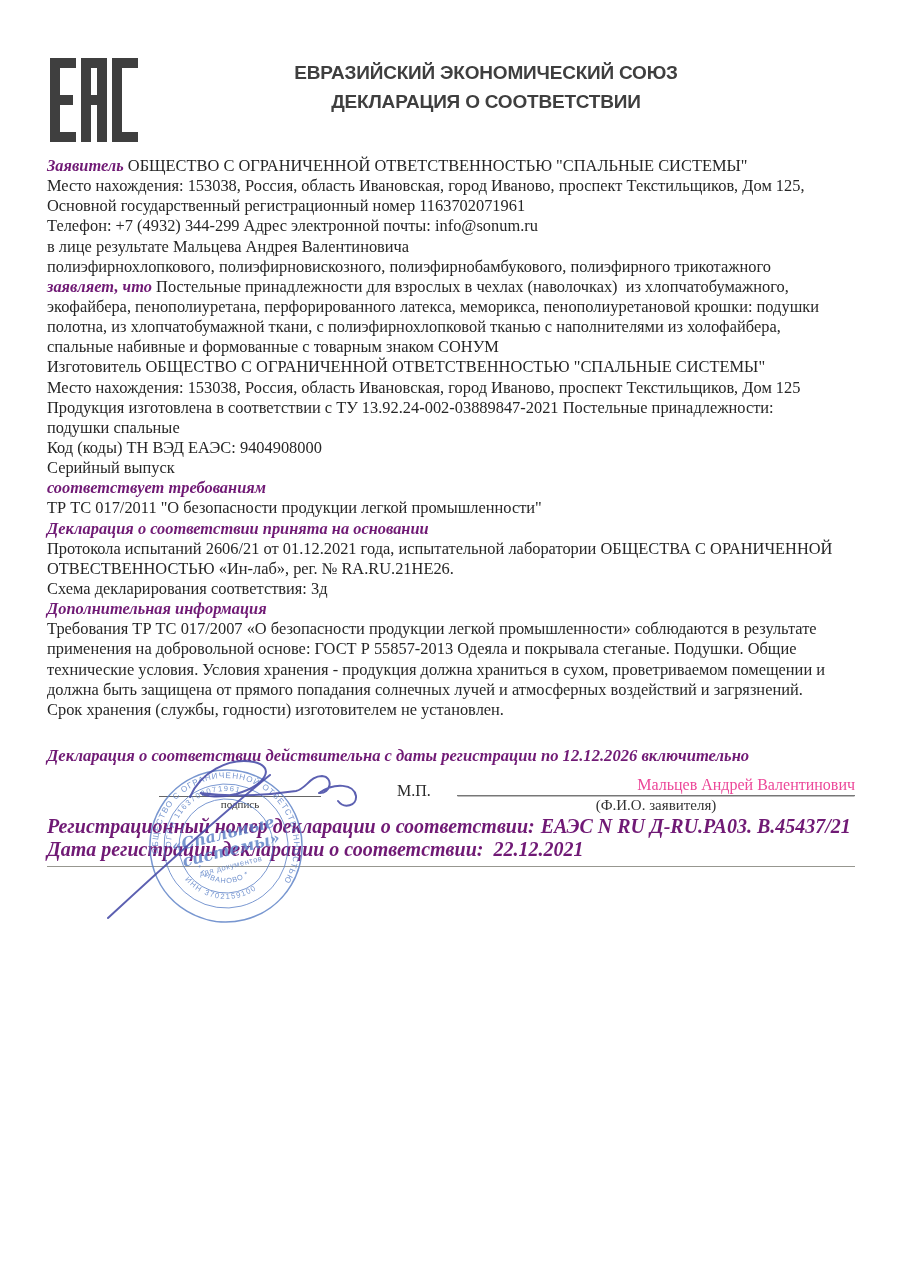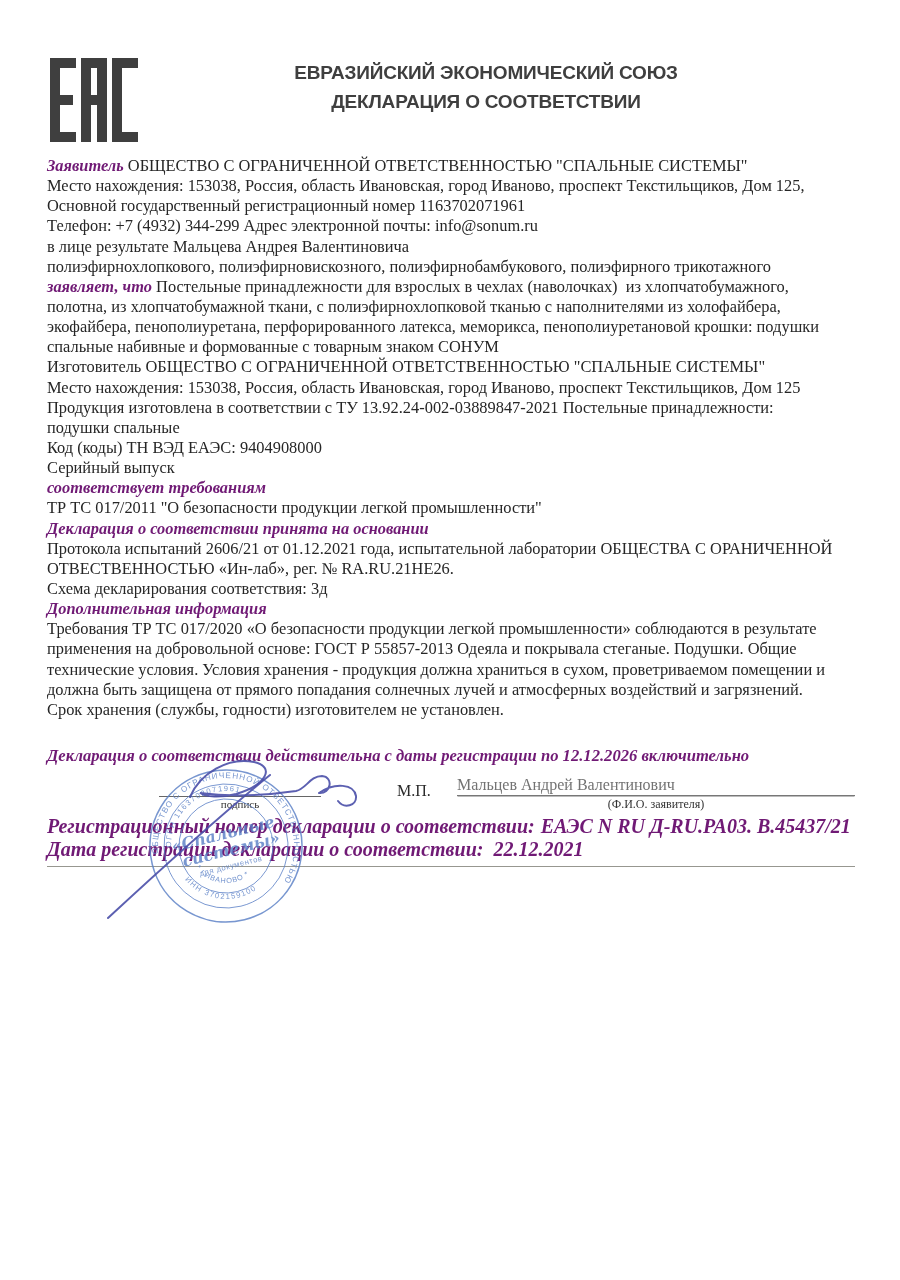--- a/index.html
+++ b/index.html
@@ -13,23 +13,23 @@
   .bl{white-space:pre;height:20.15px;line-height:20.15px;font-size:16.4px;overflow:visible;}
   .bl .b,.bold{font-weight:bold;color:#701a75;font-style:italic;}
   .validity{margin-top:26px;font-size:16.6px;}
   .sig-row{position:relative;height:48px;}
   .mp{position:absolute;left:350px;top:16px;font-size:16px;color:#2b2b2b;text-align:center;}
   .sig-line-left{position:absolute;left:112px;top:12px;width:162px;height:18px;
                  border-bottom:1px solid #666;}
   .sig-cap-left{position:absolute;left:112px;top:32px;width:162px;text-align:center;
                 font-size:11px;color:#333;}
   .signer{position:absolute;left:410px;right:0;top:8px;}
-  .signer-name{text-align:left;height:21px;line-height:21px;font-size:16px;color:#737373;
+  .signer-name{text-align:right;height:21px;line-height:21px;font-size:16px;color:#ec4899;
                border-bottom:1px solid #777;box-shadow:0 1.5px 0 -0.5px #bbb;}
-  .signer-cap{text-align:center;font-size:12px;color:#333;padding-top:1px;}
+  .signer-cap{text-align:center;font-size:15px;color:#333;padding-top:1px;}
   .reg{white-space:nowrap;height:21px;line-height:21px;font-size:20px;margin-top:2px;}
   .reg .val{margin-left:6px;}
   .reg2 .val{margin-left:10px;}
   .rule{margin-top:6px;border-top:1px solid #979790;height:0;}
   .stamp{position:absolute;left:138px;top:758px;opacity:0.82;}
   .stamp text{fill:var(--stamp-color,#5b80c6);}
   .stamp circle{stroke:var(--stamp-color,#5b80c6);fill:none;}
   .ring{font-family:"Liberation Sans",sans-serif;}
   .stamp-script{font-family:"DejaVu Serif",serif;font-style:italic;font-weight:bold;}
   .ink{position:absolute;left:88px;top:745px;}
@@ -63,37 +63,37 @@
 
   <div class="content">
     <div id="body-lines">
         <div class="bl"><span class="b">Заявитель </span><span>ОБЩЕСТВО С ОГРАНИЧЕННОЙ ОТВЕТСТВЕННОСТЬЮ "СПАЛЬНЫЕ СИСТЕМЫ"</span></div>
         <div class="bl"><span>Место нахождения: 153038, Россия, область Ивановская, город Иваново, проспект Текстильщиков, Дом 125,</span></div>
         <div class="bl"><span>Основной государственный регистрационный номер 1163702071961</span></div>
         <div class="bl"><span>Телефон: +7 (4932) 344-299 Адрес электронной почты: info@sonum.ru</span></div>
         <div class="bl"><span>в лице результате Мальцева Андрея Валентиновича</span></div>
         <div class="bl"><span>полиэфирнохлопкового, полиэфирновискозного, полиэфирнобамбукового, полиэфирного трикотажного</span></div>
         <div class="bl"><span class="b">заявляет, что </span><span>Постельные принадлежности для взрослых в чехлах (наволочках)  из хлопчатобумажного,</span></div>
+        <div class="bl"><span>экофайбера, пенополиуретана, перфорированного латекса, меморикса, пенополиуретановой крошки: подушки</span></div>
         <div class="bl"><span>полотна, из хлопчатобумажной ткани, с полиэфирнохлопковой тканью с наполнителями из холофайбера,</span></div>
-        <div class="bl"><span>экофайбера, пенополиуретана, перфорированного латекса, меморикса, пенополиуретановой крошки: подушки</span></div>
         <div class="bl"><span>спальные набивные и формованные с товарным знаком СОНУМ</span></div>
         <div class="bl"><span>Изготовитель ОБЩЕСТВО С ОГРАНИЧЕННОЙ ОТВЕТСТВЕННОСТЬЮ "СПАЛЬНЫЕ СИСТЕМЫ"</span></div>
         <div class="bl"><span>Место нахождения: 153038, Россия, область Ивановская, город Иваново, проспект Текстильщиков, Дом 125</span></div>
         <div class="bl"><span>Продукция изготовлена в соответствии с ТУ 13.92.24-002-03889847-2021 Постельные принадлежности:</span></div>
         <div class="bl"><span>подушки спальные</span></div>
         <div class="bl"><span>Код (коды) ТН ВЭД ЕАЭС: 9404908000</span></div>
         <div class="bl"><span>Серийный выпуск</span></div>
         <div class="bl"><span class="b">соответствует требованиям</span></div>
         <div class="bl"><span>ТР ТС 017/2011 "О безопасности продукции легкой промышленности"</span></div>
         <div class="bl"><span class="b">Декларация о соответствии принята на основании</span></div>
         <div class="bl"><span>Протокола испытаний 2606/21 от 01.12.2021 года, испытательной лаборатории ОБЩЕСТВА С ОРАНИЧЕННОЙ</span></div>
         <div class="bl"><span>ОТВЕСТВЕННОСТЬЮ «Ин-лаб», рег. № RA.RU.21НЕ26.</span></div>
         <div class="bl"><span>Схема декларирования соответствия: 3д</span></div>
         <div class="bl"><span class="b">Дополнительная информация</span></div>
-        <div class="bl"><span>Требования ТР ТС 017/2020 «О безопасности продукции легкой промышленности» соблюдаются в результате</span></div>
+        <div class="bl"><span>Требования ТР ТС 017/2007 «О безопасности продукции легкой промышленности» соблюдаются в результате</span></div>
         <div class="bl"><span>применения на добровольной основе: ГОСТ Р 55857-2013 Одеяла и покрывала стеганые. Подушки. Общие</span></div>
         <div class="bl"><span>технические условия. Условия хранения - продукция должна храниться в сухом, проветриваемом помещении и</span></div>
         <div class="bl"><span>должна быть защищена от прямого попадания солнечных лучей и атмосферных воздействий и загрязнений.</span></div>
         <div class="bl"><span>Срок хранения (службы, годности) изготовителем не установлен.</span></div>
       </div>
 
     <div class="bl bold validity">Декларация о соответствии действительна с даты регистрации по 12.12.2026 включительно</div>
 
     <div class="sig-row">
       <div class="sig-line-left"></div>

